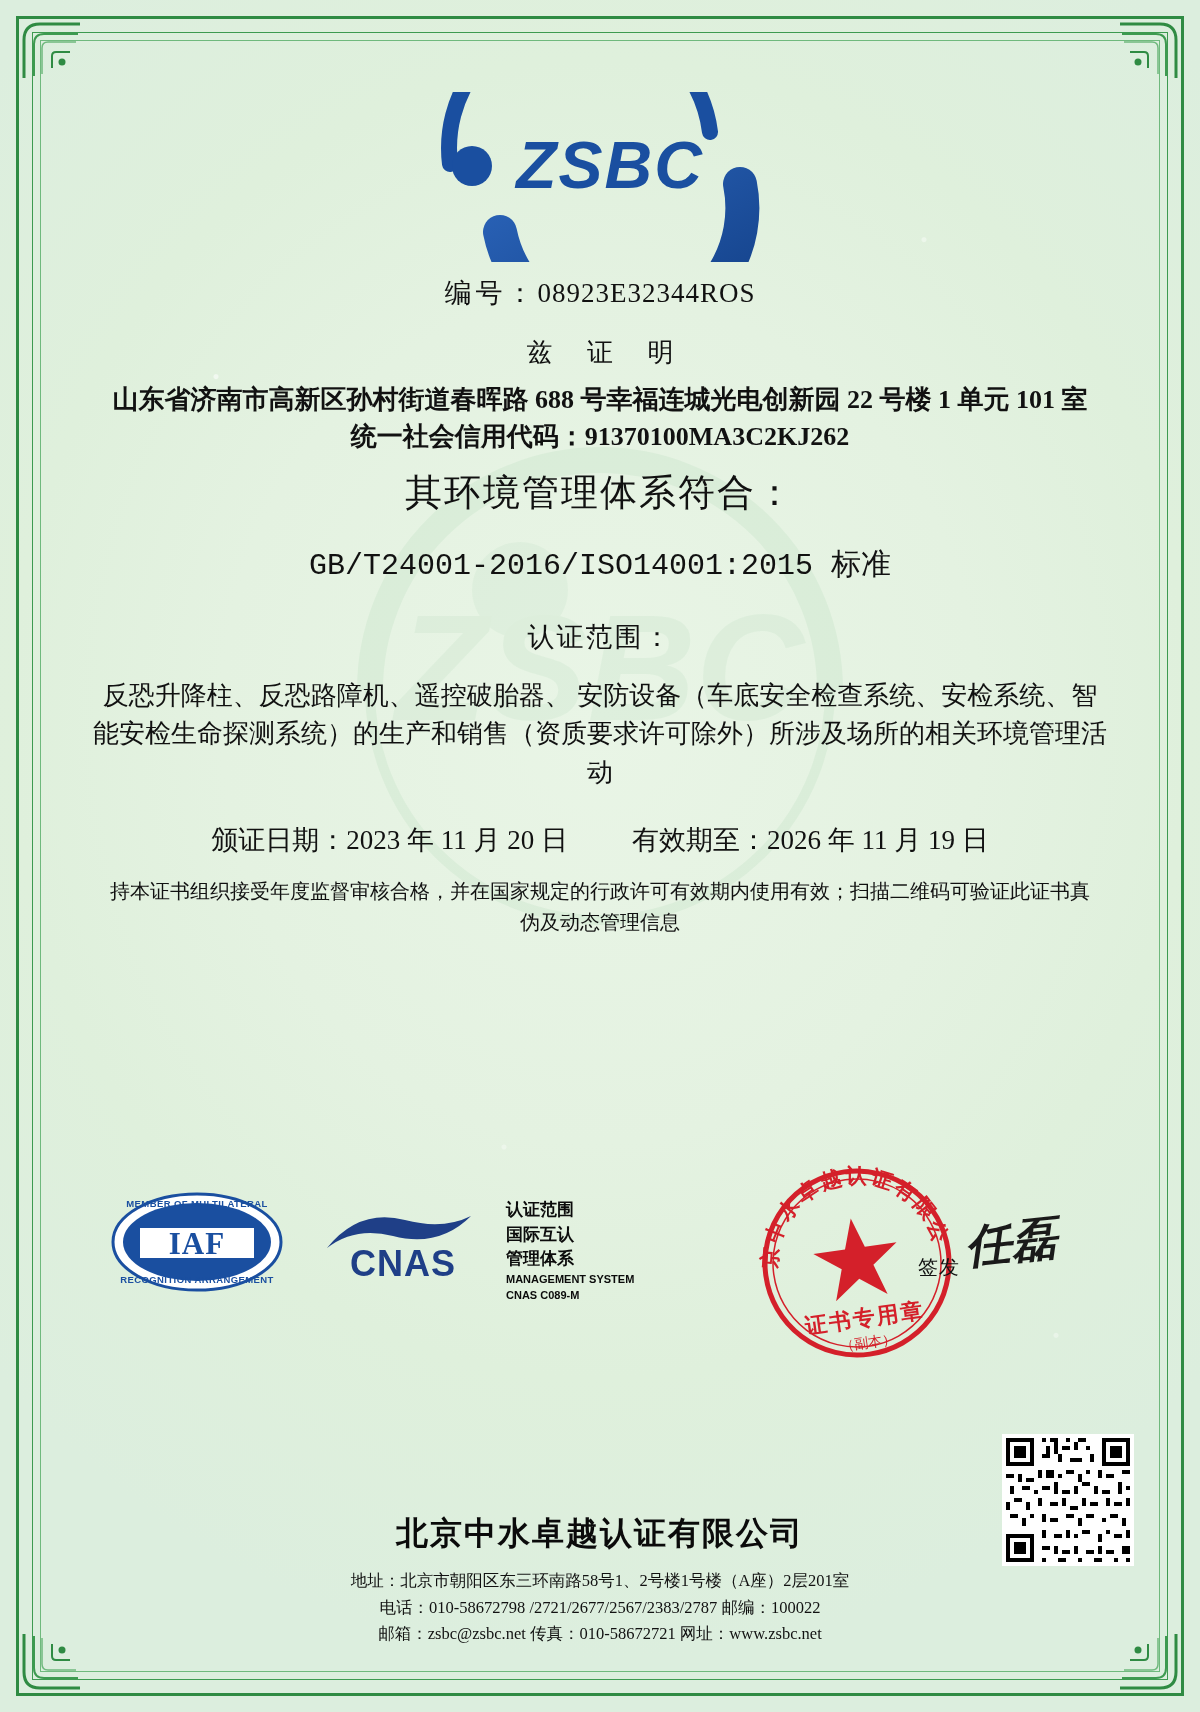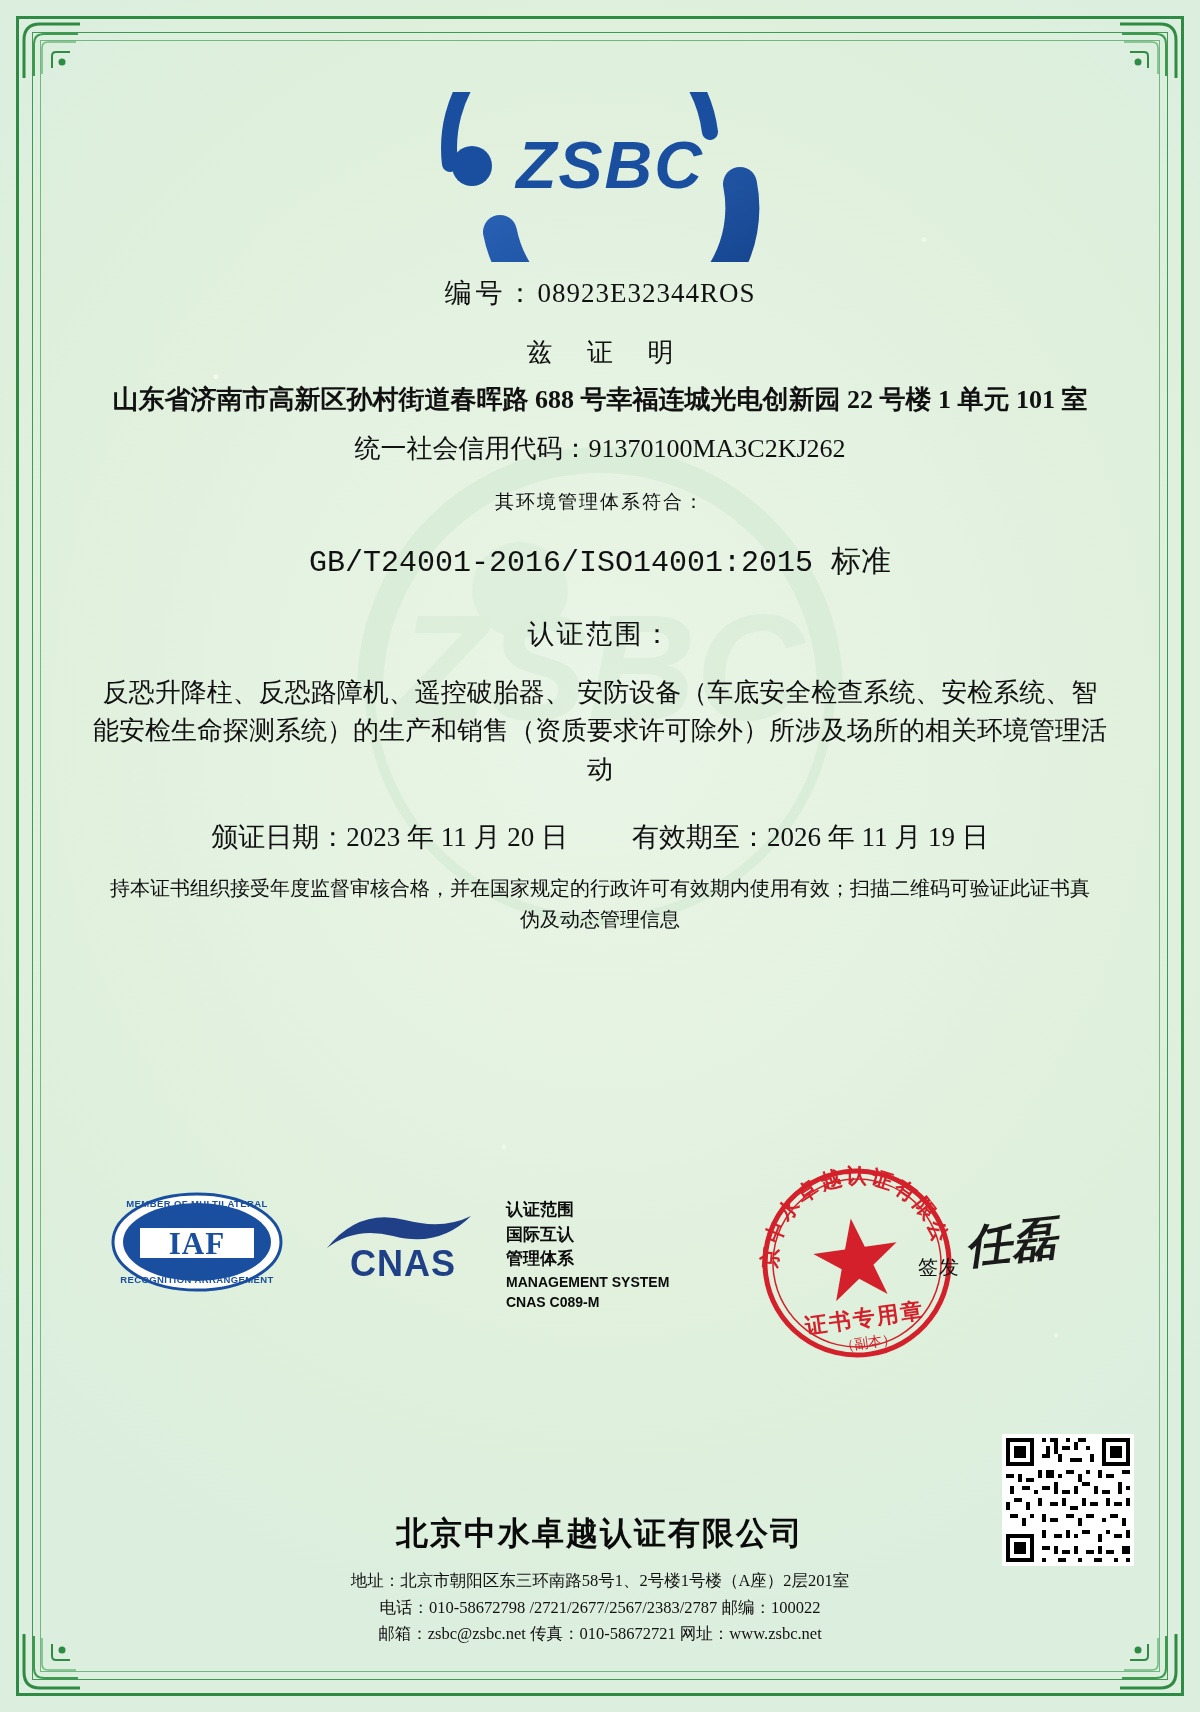--- a/index.html
+++ b/index.html
@@ -124,29 +124,29 @@
   .address {
     margin-top: 12px;
     font-family: "Liberation Serif", serif;
     font-weight: bold;
     font-size: 26px;
     line-height: 1.42;
     color: #111;
     padding: 0 28px;
   }
   .credit-code {
-    margin-top: 12px;
     font-family: "Liberation Serif", serif;
     font-size: 26px;
     color: #111;
+    font-weight: bold;
   }
   .conform {
-    margin-top: 23px;
+    margin-top: 14px;
     font-family: Liberation Serif, serif;
-    font-size: 19px;
+    font-size: 37px;
     letter-spacing: 2px;
     color: #111;
   }
   .standard {
     margin-top: 26px;
     font-family: "Liberation Mono", monospace;
     font-size: 30px;
     letter-spacing: 0px;
     color: #111;
   }
@@ -203,21 +203,21 @@
   .cnas-text {
     margin-left: 22px;
     margin-top: 8px;
     text-align: left;
     font-family: "Liberation Sans", sans-serif;
     font-size: 17px;
     line-height: 1.45;
     color: #0b0b0b;
     font-weight: 600;
   }
-  .cnas-text .en { font-size: 14px; font-weight: 700; }
+  .cnas-text .en { font-size: 11px; font-weight: 700; }
 
   .seal-area {
     position: absolute;
     right: 120px;
     top: 1160px;
     width: 330px;
     height: 210px;
     z-index: 5;
   }
   .sign-label {

